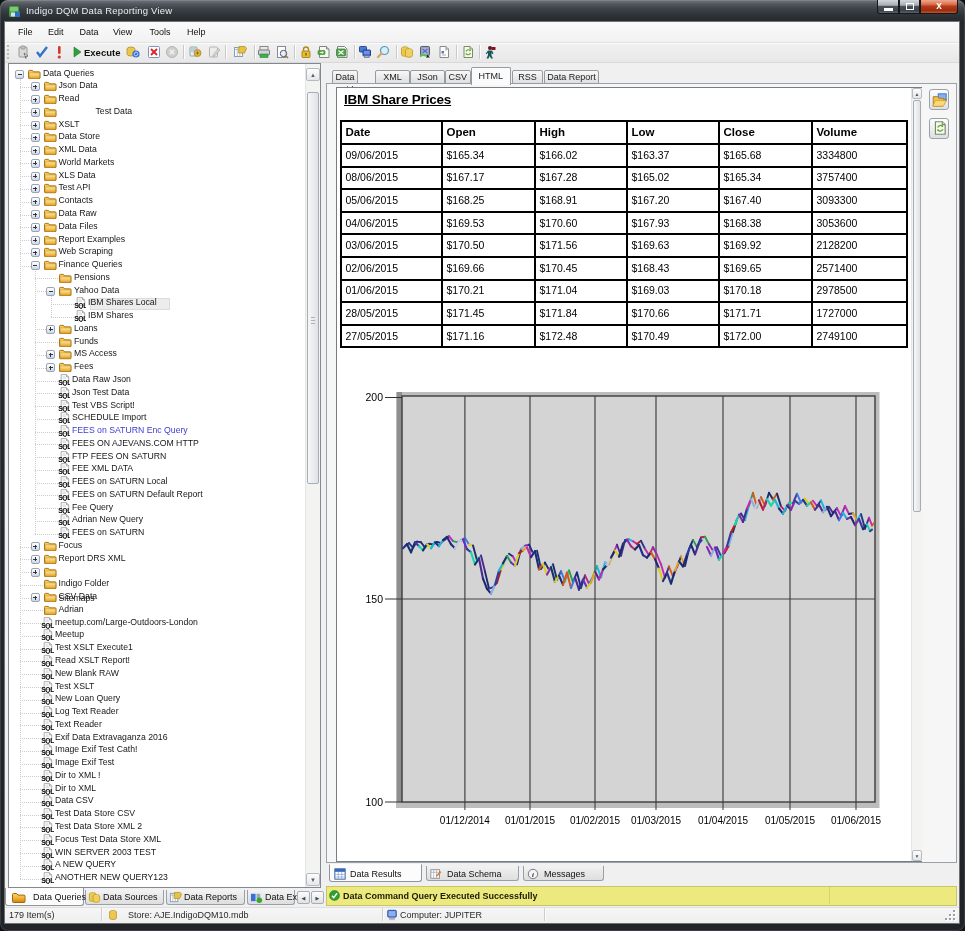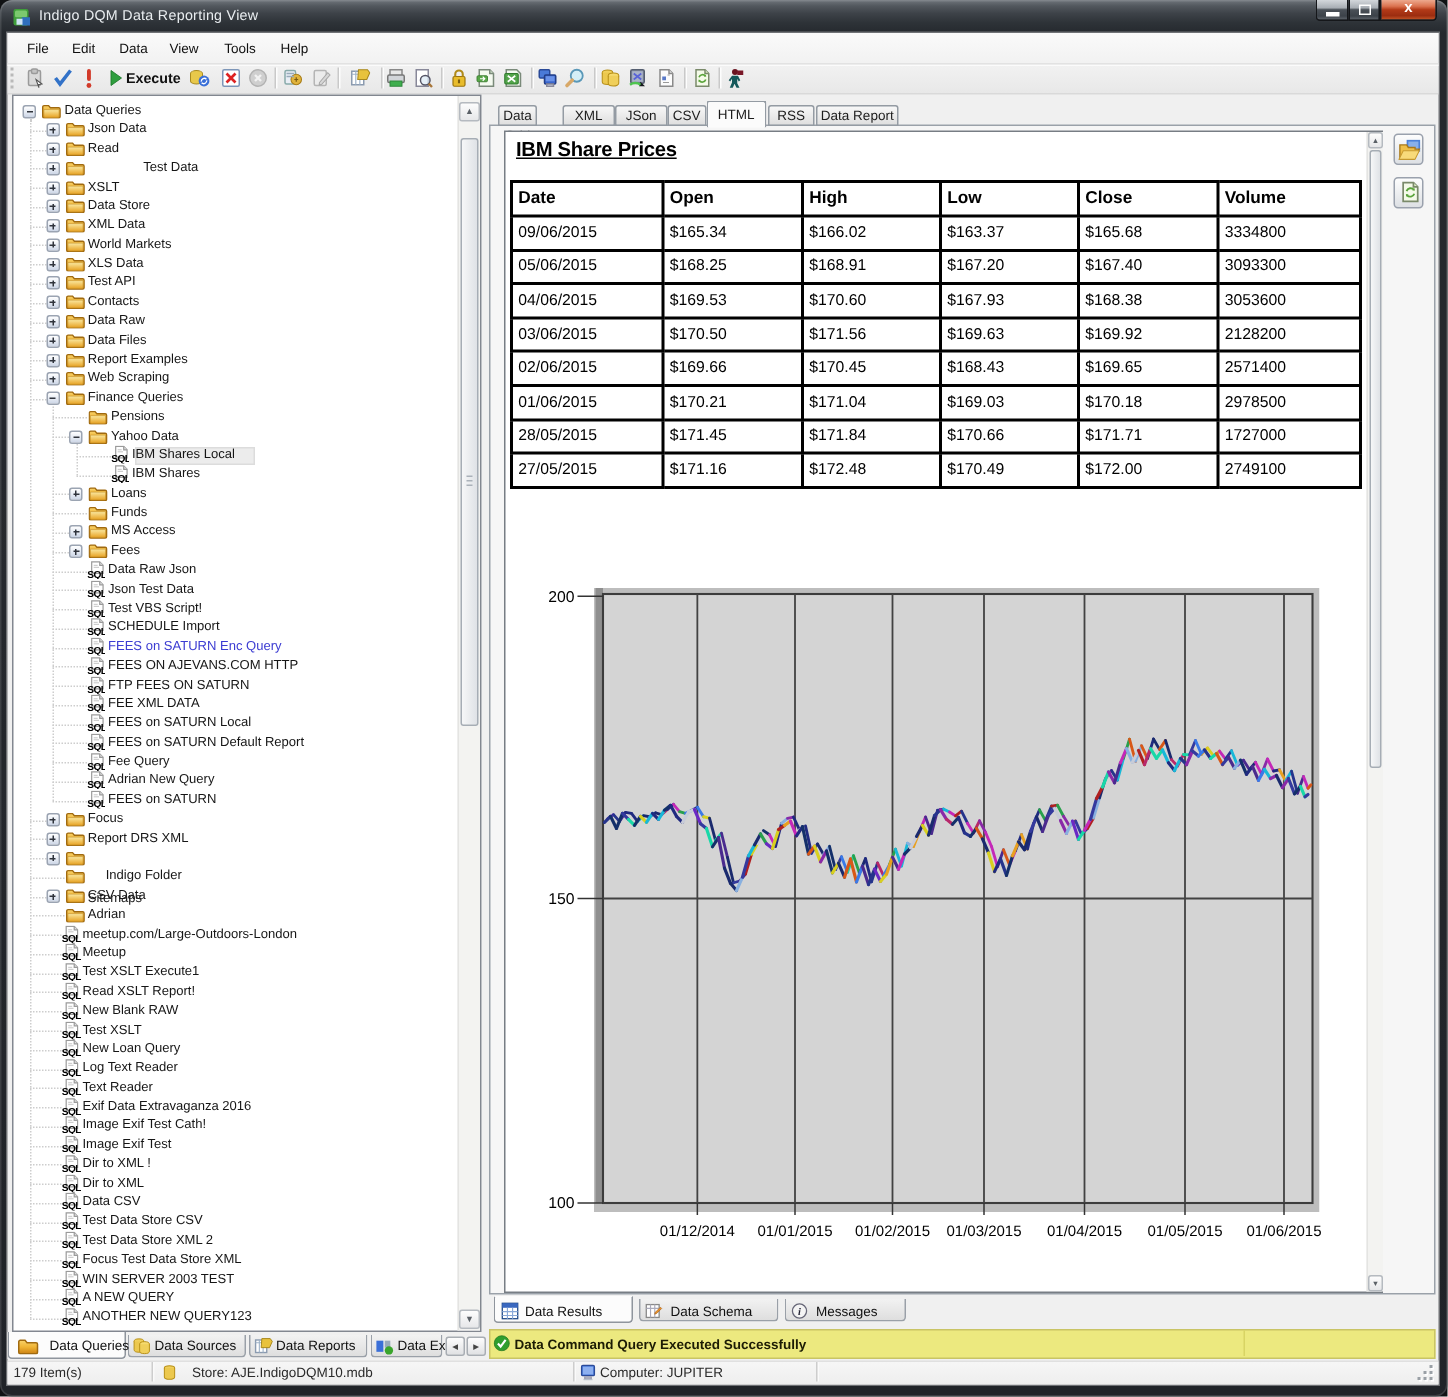--- a/index.html
+++ b/index.html
@@ -558,21 +558,21 @@
 <svg class="abs" style="left:34.5px;top:502.5px" width="13" height="10.2" viewBox="0 0 14 11">
 <path d="M0.5 2.5 a1 1 0 0 1 1-1 h3.2 l1.3 1.6 h6 a1 1 0 0 1 1 1 v5.4 a1 1 0 0 1 -1 1 h-10.5 a1 1 0 0 1 -1-1 Z" fill="url(#gf)" stroke="#a06a10"></path>
 <path d="M1.3 4.4 h11 v4.8 a0.8 0.8 0 0 1 -0.8 0.8 h-9.4 a0.8 0.8 0 0 1 -0.8 -0.8 Z" fill="url(#gf2)" stroke="#c8922a" stroke-width="0.5"></path>
 </svg>
 <div class="trow" style="left:49.5px;top:529px;">Sitemaps</div>
 <div class="doth" style="left:10.5px;top:520.8px;width:23.0px;"></div>
 <svg class="abs" style="left:34.5px;top:515.3px" width="13" height="10.2" viewBox="0 0 14 11">
 <path d="M0.5 2.5 a1 1 0 0 1 1-1 h3.2 l1.3 1.6 h6 a1 1 0 0 1 1 1 v5.4 a1 1 0 0 1 -1 1 h-10.5 a1 1 0 0 1 -1-1 Z" fill="url(#gf)" stroke="#a06a10"></path>
 <path d="M1.3 4.4 h11 v4.8 a0.8 0.8 0 0 1 -0.8 0.8 h-9.4 a0.8 0.8 0 0 1 -0.8 -0.8 Z" fill="url(#gf2)" stroke="#c8922a" stroke-width="0.5"></path>
 </svg>
-<div class="trow" style="left:49.5px;top:514.3px;margin-left:12px;">Indigo Folder</div>
+<div class="trow" style="left:49.5px;top:514.3px;">Indigo Folder</div>
 <div class="doth" style="left:10.5px;top:533.6px;width:11.0px;"></div>
 <div class="ebox" style="left:21.5px;top:529.1px;">
         <i class="h"></i>
         <i class="v"></i>
       </div>
 <svg class="abs" style="left:34.5px;top:528.1px" width="13" height="10.2" viewBox="0 0 14 11">
 <path d="M0.5 2.5 a1 1 0 0 1 1-1 h3.2 l1.3 1.6 h6 a1 1 0 0 1 1 1 v5.4 a1 1 0 0 1 -1 1 h-10.5 a1 1 0 0 1 -1-1 Z" fill="url(#gf)" stroke="#a06a10"></path>
 <path d="M1.3 4.4 h11 v4.8 a0.8 0.8 0 0 1 -0.8 0.8 h-9.4 a0.8 0.8 0 0 1 -0.8 -0.8 Z" fill="url(#gf2)" stroke="#c8922a" stroke-width="0.5"></path>
 </svg>
 <div class="trow" style="left:49.5px;top:527.1px;">CSV Data</div>
@@ -843,20 +843,28 @@
               <td>Close</td>
               <td>Volume</td>
             </tr>
             <tr>
               <td>09/06/2015</td>
               <td>$165.34</td>
               <td>$166.02</td>
               <td>$163.37</td>
               <td>$165.68</td>
               <td>3334800</td>
+            </tr>
+            <tr>
+              <td>08/06/2015</td>
+              <td>$167.17</td>
+              <td>$167.28</td>
+              <td>$165.02</td>
+              <td>$165.34</td>
+              <td>3757400</td>
             </tr>
             <tr>
               <td>05/06/2015</td>
               <td>$168.25</td>
               <td>$168.91</td>
               <td>$167.20</td>
               <td>$167.40</td>
               <td>3093300</td>
             </tr>
             <tr>

